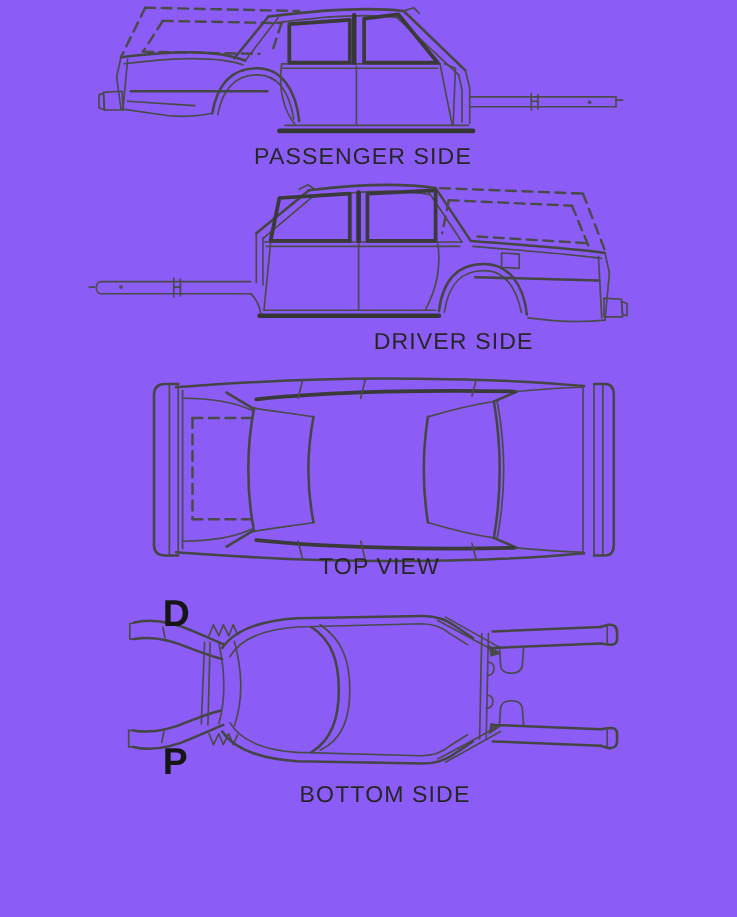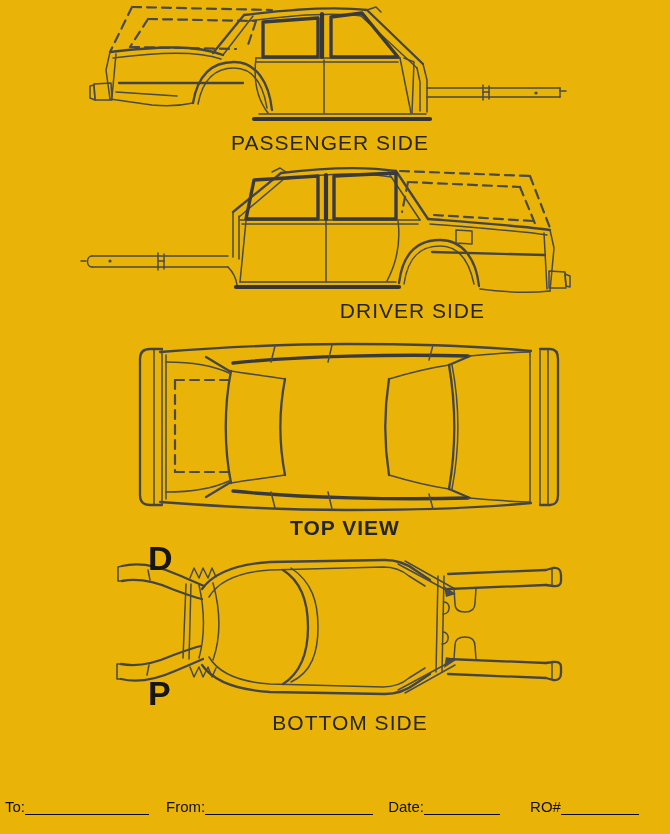--- a/index.html
+++ b/index.html
@@ -1,17 +1,17 @@
 <!DOCTYPE html>
 <html><head>
 <meta charset="utf-8">
 <style>
   html,body{margin:0;padding:0;background:#888;}
   .page{
-    position:relative;width:670px;height:834px;background:#eab308;
+    position:relative;width:670px;height:834px;background:#8b5cf6;
     font-family:"Liberation Sans",sans-serif;color:#1a1a1a;overflow:hidden;
   }
   svg.diagram{position:absolute;left:0;top:0;width:670px;height:834px;}
   
   .ln{fill:none;stroke:#4a4a4a;stroke-width:1.5;stroke-linecap:round;stroke-linejoin:round;}
   .ln2{fill:none;stroke:#454545;stroke-width:2.3;stroke-linecap:round;stroke-linejoin:round;}
   .hv{fill:none;stroke:#3a3a3a;stroke-width:3.4;stroke-linecap:round;stroke-linejoin:round;}
   .hv4{fill:none;stroke:#353535;stroke-width:4.2;stroke-linecap:round;stroke-linejoin:round;}
   .dsh{fill:none;stroke:#4a4a4a;stroke-width:2.2;stroke-dasharray:9 6;stroke-linecap:round;}
   .fil{fill:#4a4a4a;stroke:none;}
@@ -238,44 +238,23 @@
       <path class="ln" d="M443,632 C450,632 450,644 442,644"></path>
       <path class="ln" d="M454,589 L455,604 Q455,612 465,612 Q475,612 475,603 L476,589"></path>
       <path class="ln" d="M454,659 L455,645 Q455,637 465,637 Q475,637 475,646 L476,659"></path>
     </g>
   </svg>
 
   <div class="view-label" style="left:180px;top:131px;">PASSENGER SIDE</div>
 
   <div class="view-label" style="left:185px;top:299px;text-align:right;">DRIVER SIDE</div>
 
-  <div class="view-label" style="left:195px;top:516px;font-weight:bold;">TOP VIEW</div>
+  <div class="view-label" style="left:195px;top:504px;">TOP VIEW</div>
 
   <div class="view-label" style="left:200px;top:711px;">BOTTOM SIDE</div>
 
   <div class="marker" style="left:148px;top:541px;">D</div>
 
   <div class="marker" style="left:148px;top:676px;">P</div>
 
 
-  <div class="form-row">
-    <div class="field">
-      <span class="lab">To:</span>
-      <span class="blank to"></span>
-    </div>
-    <span class="gap16"></span>
-    <div class="field">
-      <span class="lab">From:</span>
-      <span class="blank from"></span>
-    </div>
-    <span class="gap15"></span>
-    <div class="field">
-      <span class="lab">Date:</span>
-      <span class="blank date"></span>
-    </div>
-    <span class="gap30"></span>
-    <div class="field">
-      <span class="lab">RO#</span>
-      <span class="blank ro"></span>
-    </div>
-  </div>
 
 </div>
 
 </body></html>

